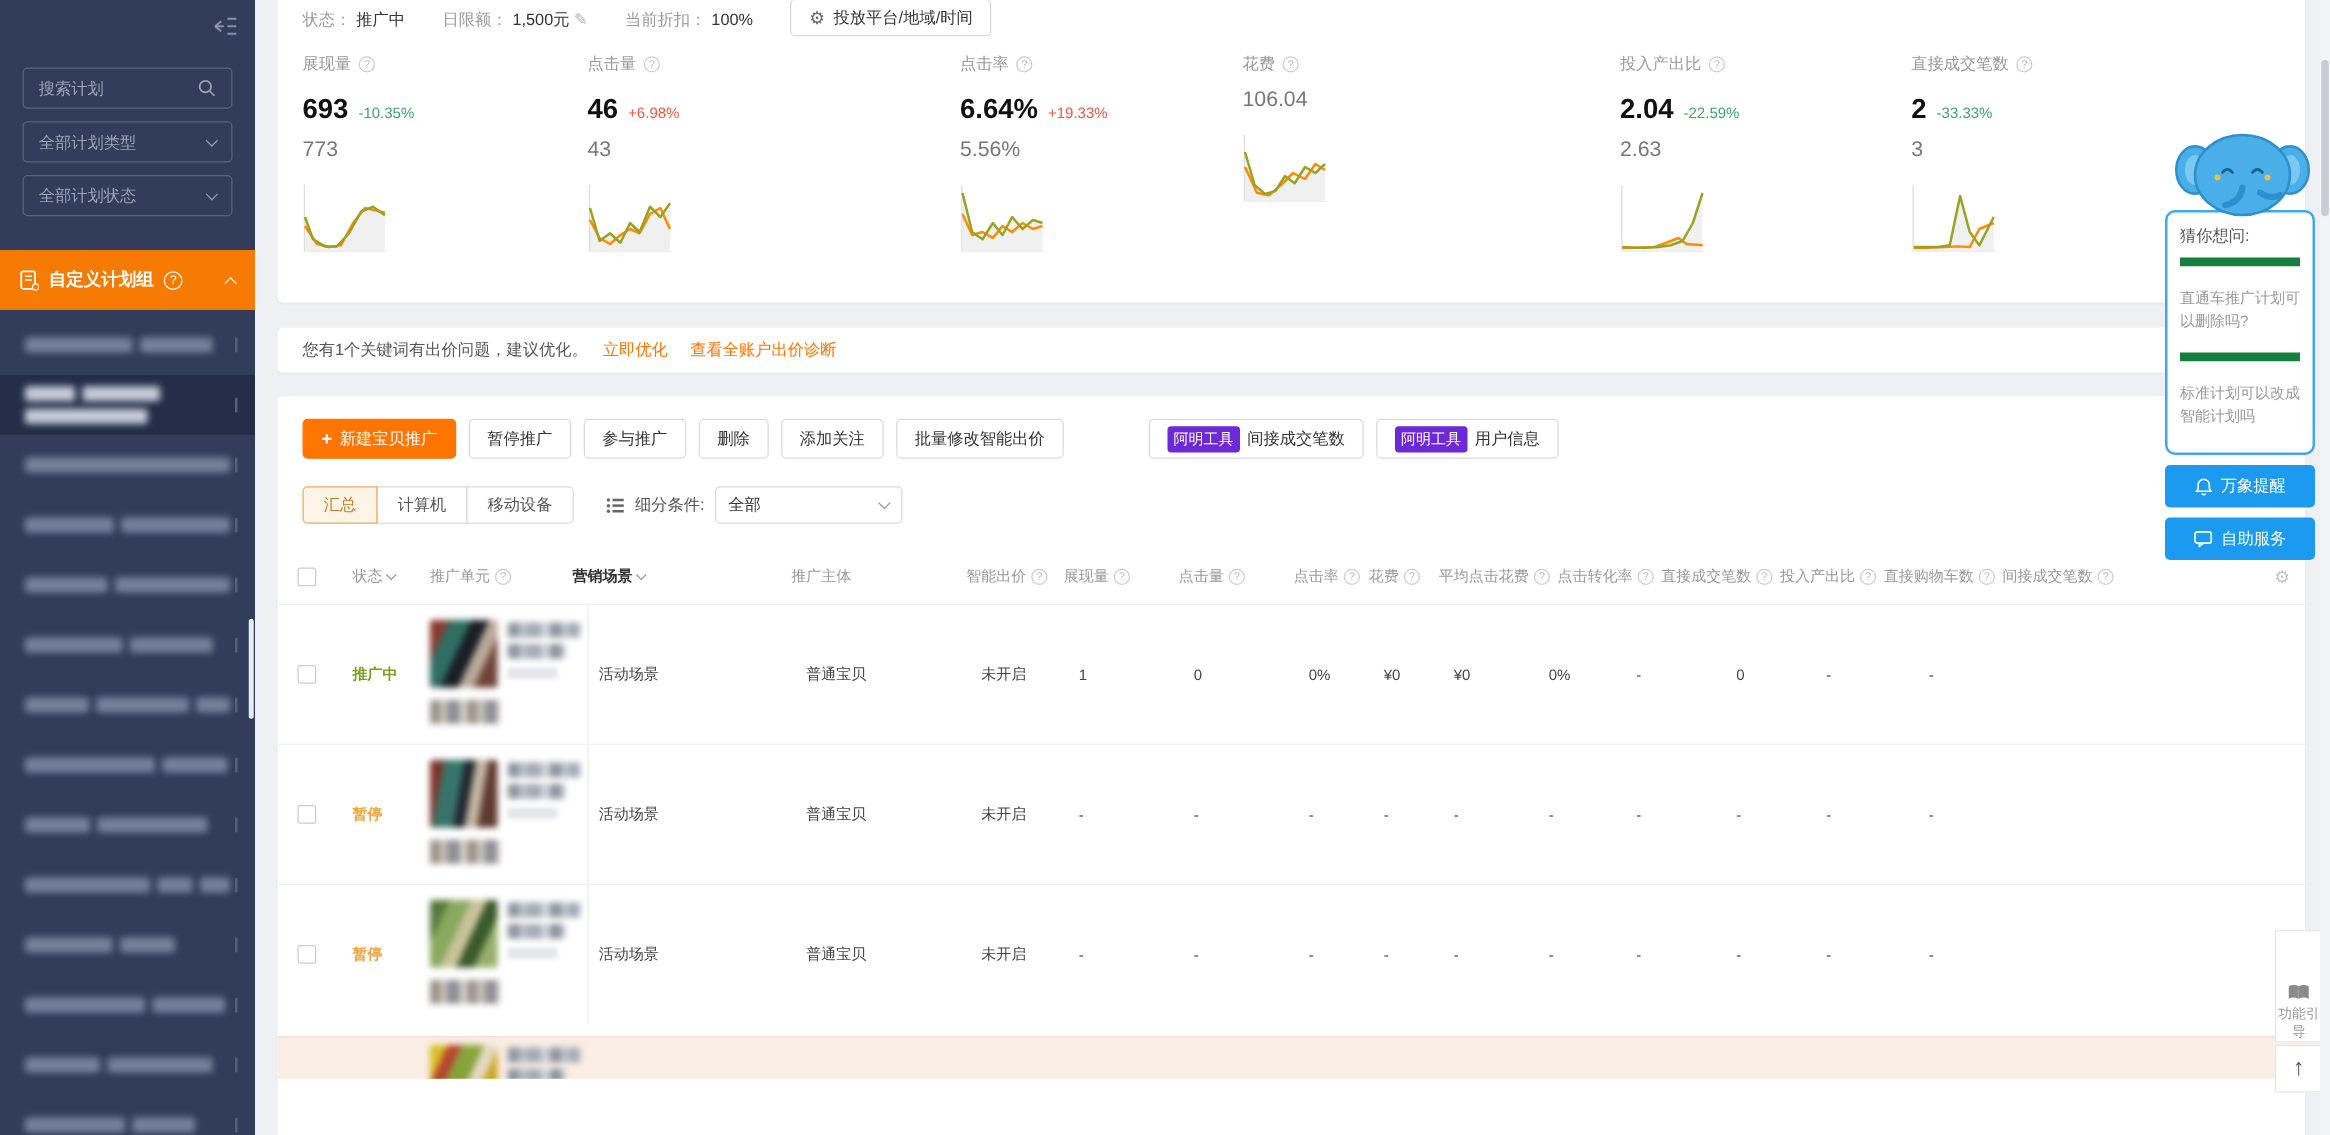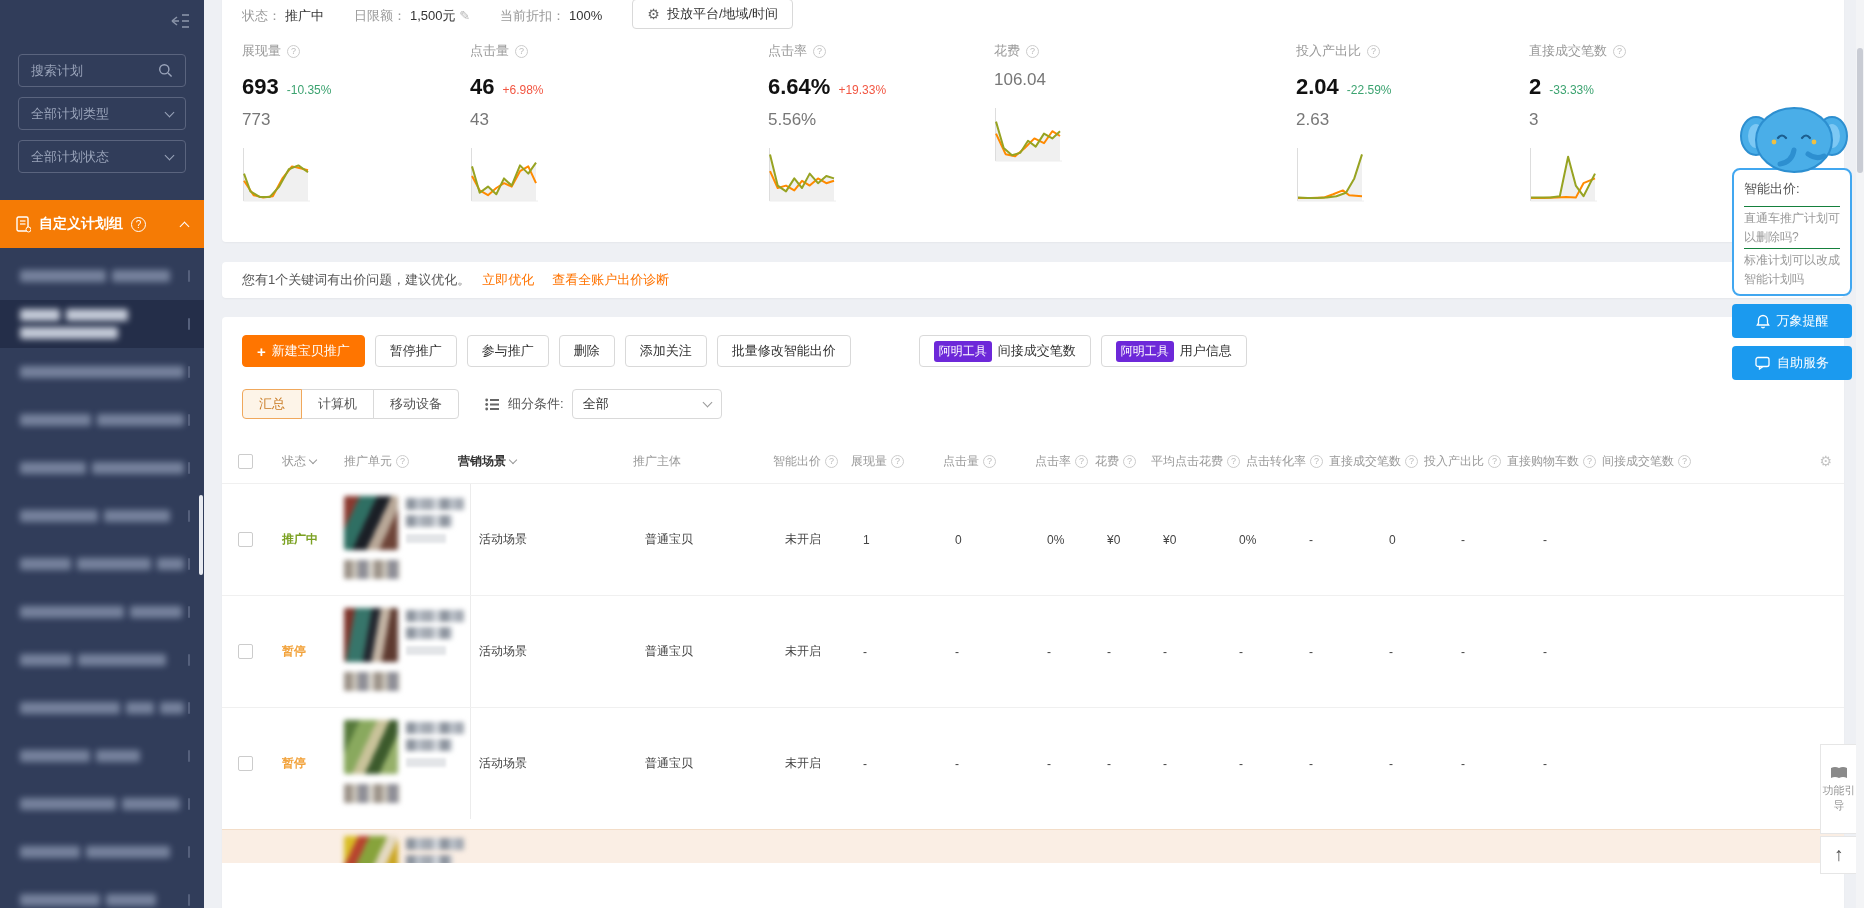--- a/index.html
+++ b/index.html
@@ -93,25 +93,25 @@
   .sub-thumb { width:56px; height:19px; border-radius:1px; filter:blur(2.5px);
     background:repeating-linear-gradient(90deg,#9b9288 0 8px,#c8c2b8 8px 14px,#8e8e96 14px 24px,#d8d4cc 24px 30px); }
   .row-4 { margin-top:10px; height:34px; background:#faeee4; border-top:1px solid #f3ddc8; display:flex; padding:6px 16px 0; overflow:hidden; }
   .divider-left { border-left:1px solid #ececec; padding-left:8px !important; align-self:stretch; display:flex; align-items:center; }
 
   
   .mascot { position:absolute; left:1738px; top:102px; z-index:6; }
   .assistant { position:absolute; left:1732px; top:168px; width:120px; z-index:5; }
   .ask-panel { background:#fff; border:2px solid #41a7f0; border-radius:8px; padding:10px 10px 4px; }
   .ask-title { font-size:13px; color:#555; padding-bottom:8px; }
-  .ask-q { font-size:12px; color:#999; line-height:1.55; padding:2px 0; border-top:1px solid #15803d; cursor:pointer; }
+  .ask-q { font-size:12px; color:#999; line-height:1.55; padding:16px 0; border-top:7px solid #15803d; cursor:pointer; }
   .as-btn { margin-top:8px; height:34px; background:#1b9aef; border:none; border-radius:4px; color:#fff; font-size:13px; width:100%; display:flex; align-items:center; justify-content:center; gap:7px; cursor:pointer; font-family:inherit; }
 
   
-  .fab-guide { position:absolute; left:1820px; top:744px; width:38px; height:90px; background:#fff; border:1px solid #e6e6e6; display:flex; flex-direction:column; align-items:center; justify-content:center; gap:3px; color:#999; font-size:11px; line-height:1.3; cursor:pointer; text-align:center; }
+  .fab-guide { position:absolute; left:1820px; top:744px; width:38px; height:90px; background:#fff; border:1px solid #e6e6e6; display:flex; flex-direction:column; align-items:center; justify-content:flex-end; gap:3px; color:#999; font-size:11px; line-height:1.3; cursor:pointer; text-align:center; }
   .fab-top { position:absolute; left:1820px; top:836px; width:38px; height:38px; background:#fff; border:1px solid #e6e6e6; display:flex; align-items:center; justify-content:center; color:#555; font-size:19px; font-weight:bold; cursor:pointer; }
   .vtrack { position:absolute; right:0; top:0; width:8px; height:908px; background:#f3f4f6; }
   .vthumb { position:absolute; right:1px; top:48px; width:6px; height:125px; background:#c9ccd4; border-radius:3px; cursor:pointer; }
 </style>
 </head>
 <body>
 
 <div class="sidebar">
   <svg class="collapse-ic" viewBox="0 0 20 18">
     <path d="M2 9 L7 5 M2 9 L7 13" stroke="#8a94a8" stroke-width="1.6" fill="none"></path>
@@ -597,21 +597,21 @@
   <ellipse cx="56" cy="38" rx="38" ry="32" fill="#4aaee8" stroke="#2d8fd0" stroke-width="2"></ellipse>
   <path d="M40 36 q4 -5 8 0" stroke="#1c5e8f" stroke-width="2.2" fill="none" stroke-linecap="round"></path>
   <path d="M64 36 q4 -5 8 0" stroke="#1c5e8f" stroke-width="2.2" fill="none" stroke-linecap="round"></path>
   <circle cx="36" cy="40" r="2.4" fill="#f0c040"></circle>
   <circle cx="76" cy="40" r="2.4" fill="#f0c040"></circle>
   <path d="M56 48 q-2 12 -14 14" stroke="#2d8fd0" stroke-width="5" fill="none" stroke-linecap="round"></path>
   <path d="M70 52 q8 6 16 2" stroke="#2d8fd0" stroke-width="5" fill="none" stroke-linecap="round"></path>
 </svg>
 <div class="assistant">
   <div class="ask-panel">
-    <div class="ask-title">智能出价:</div>
+    <div class="ask-title">猜你想问:</div>
     <div id="ask-list">
         <div class="ask-q">直通车推广计划可以删除吗?</div>
         <div class="ask-q">标准计划可以改成智能计划吗</div>
       </div>
   </div>
   <button class="as-btn">
     <svg width="14" height="15" viewBox="0 0 14 15">
       <path d="M7 1.5 a4.5 4.5 0 0 1 4.5 4.5 v3 l1.2 2 H1.3 l1.2 -2 v-3 A4.5 4.5 0 0 1 7 1.5 z" fill="none" stroke="#fff" stroke-width="1.3"></path>
       <path d="M5.5 12.8 a1.6 1.6 0 0 0 3 0" fill="none" stroke="#fff" stroke-width="1.3"></path>
     </svg>

